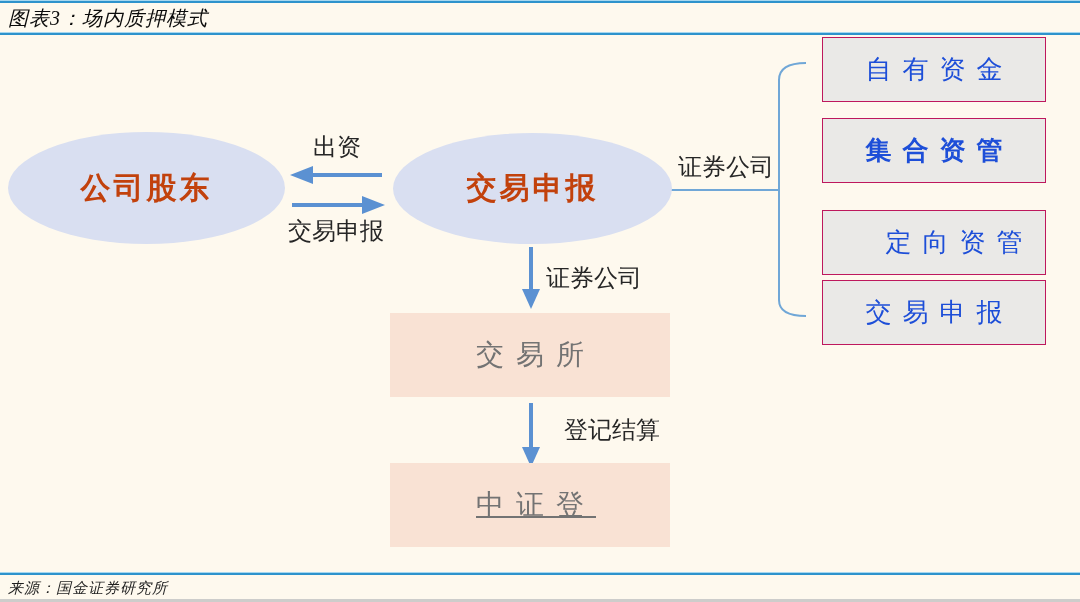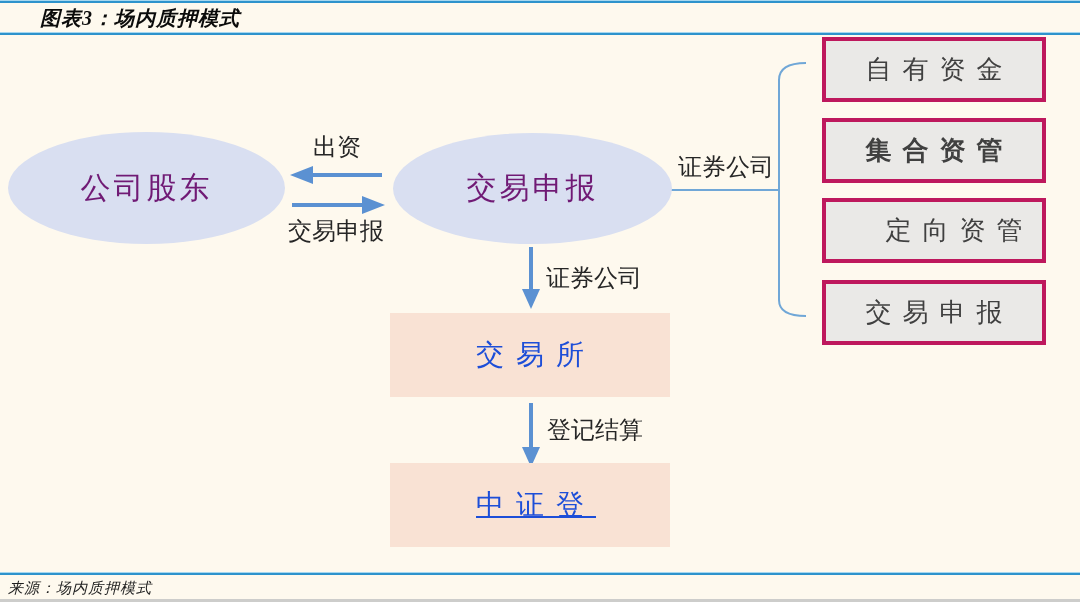--- a/index.html
+++ b/index.html
@@ -18,74 +18,74 @@
     left: 0; width: 1080px; height: 3px;
     background: linear-gradient(to bottom, #A6D7EF 0%, #A6D7EF 34%, #2E93CC 34%, #2E93CC 100%);
   }
   #top-rule { top: 0; }
   #title-rule { top: 32px; }
   #bottom-rule { top: 572px; }
   #bottom-edge { top: 599px; left: 0; width: 1080px; height: 3px; background: #CDCDCB; }
 
   #figure-title {
     top: 5px; left: 8px;
-    font-size: 20px; font-weight: bold; font-style: italic;
-    color: #0B0B0B; letter-spacing: 1px; margin-left: 32px;
+    font-size: 20px; font-weight: normal; font-style: italic;
+    color: #0B0B0B; letter-spacing: 1px;
   }
   #source-note {
     top: 579px; left: 8px;
     font-size: 15px; font-style: italic; color: #1F1F1F; letter-spacing: 1px;
   }
 
   
   .ellipse {
     background: #D9DFF1;
     border-radius: 50%;
     display: flex; align-items: center; justify-content: center;
   }
   .ellipse .node-label {
-    color: #701a75; font-weight: normal; font-size: 30px; letter-spacing: 3px;
+    color: #c2410c; font-weight: bold; font-size: 30px; letter-spacing: 3px;
   }
   #node-shareholder { left: 8px;  top: 132px; width: 277px; height: 112px; }
   #node-securities  { left: 393px; top: 133px; width: 279px; height: 111px; }
 
   
   .pink-box {
     left: 390px; width: 280px; height: 84px;
     background: #F9E2D4;
     display: flex; align-items: center; justify-content: center;
-    font-size: 28px; color: #1d4ed8; letter-spacing: 12px;
+    font-size: 28px; color: #737373; letter-spacing: 12px;
     text-indent: 12px;
   }
   #node-exchange { top: 313px; }
   #node-csdc     { top: 463px; text-decoration: underline; }
 
   
   .gray-box {
     left: 822px; width: 224px; height: 65px;
     background: #EAE9E7;
-    border: 4px solid #be185d;
+    border: 1px solid #be185d;
     display: flex; align-items: center; justify-content: center;
-    font-size: 26px; color: #404040; letter-spacing: 11px;
+    font-size: 26px; color: #1d4ed8; letter-spacing: 11px;
     text-indent: 11px;
   }
   #funding-box-0 { top: 37px; }
   #funding-box-1 { top: 118px; font-weight: bold; }
-  #funding-box-2 { top: 198px; padding-left: 40px; }
+  #funding-box-2 { top: 210px; padding-left: 40px; }
   #funding-box-3 { top: 280px; }
 
   
   .edge-label {
     font-size: 24px; color: #262626; text-align: center; white-space: nowrap;
   }
   #label-capital      { left: 287px; top: 131px; width: 100px; }
   #label-pledge       { left: 278px; top: 215px; width: 116px; }
   #label-funding-src  { left: 672px; top: 151px; width: 108px; }
   #label-trade        { left: 546px; top: 262px; }
-  #label-settlement   { left: 547px; top: 414px; }
+  #label-settlement   { left: 564px; top: 414px; }
 
   #connector-svg { left: 0; top: 0; width: 1080px; height: 602px; pointer-events: none; }
 </style>
 </head>
 <body>
 
 <div class="abs blue-rule" id="top-rule"></div>
 <div class="abs" id="figure-title">图表3：场内质押模式</div>
 <div class="abs blue-rule" id="title-rule"></div>
 
@@ -142,14 +142,14 @@
 </div>
 
 <div class="abs pink-box" id="node-exchange">
   <span>交易所</span>
 </div>
 <div class="abs pink-box" id="node-csdc">
   <span>中证登</span>
 </div>
 
 <div class="abs blue-rule" id="bottom-rule"></div>
-<div class="abs" id="source-note">来源：场内质押模式</div>
+<div class="abs" id="source-note">来源：国金证券研究所</div>
 <div class="abs" id="bottom-edge"></div>
 
 </body></html>

